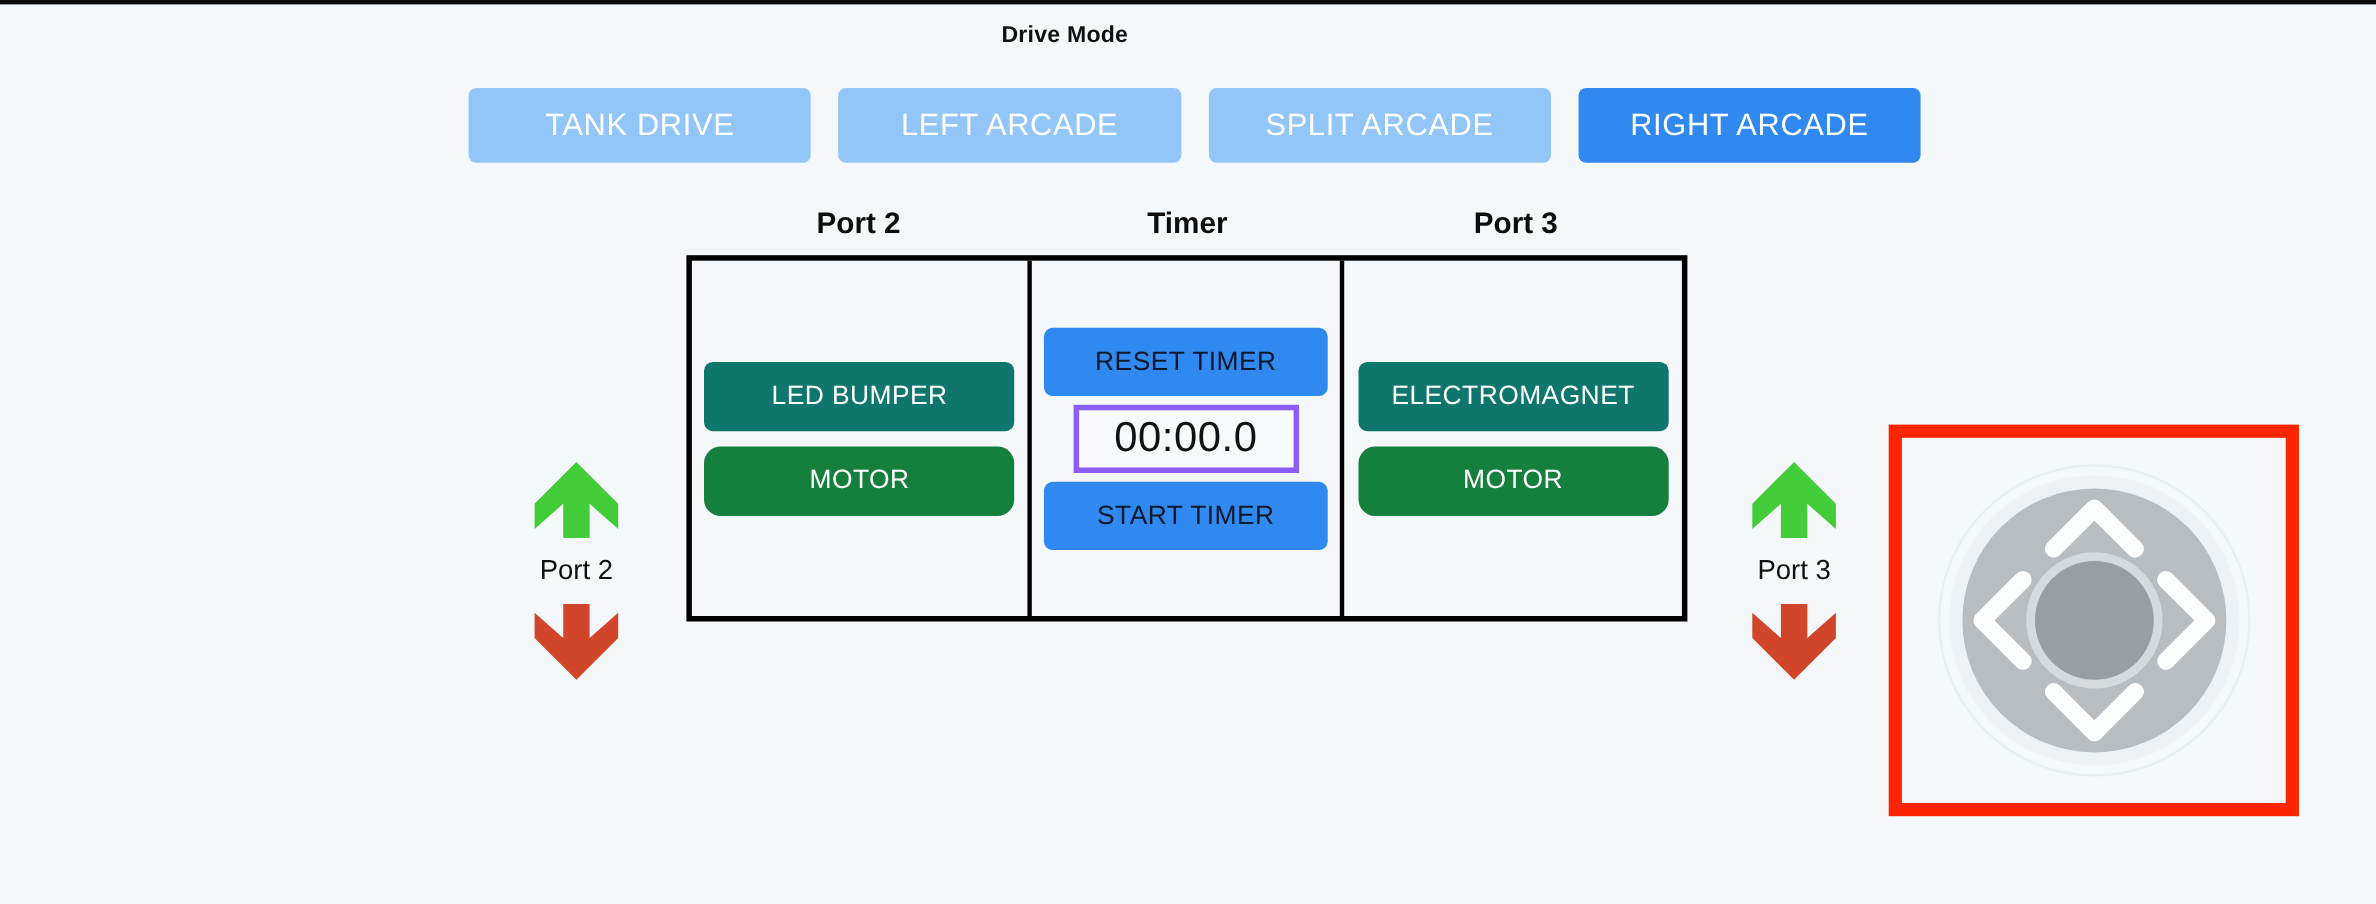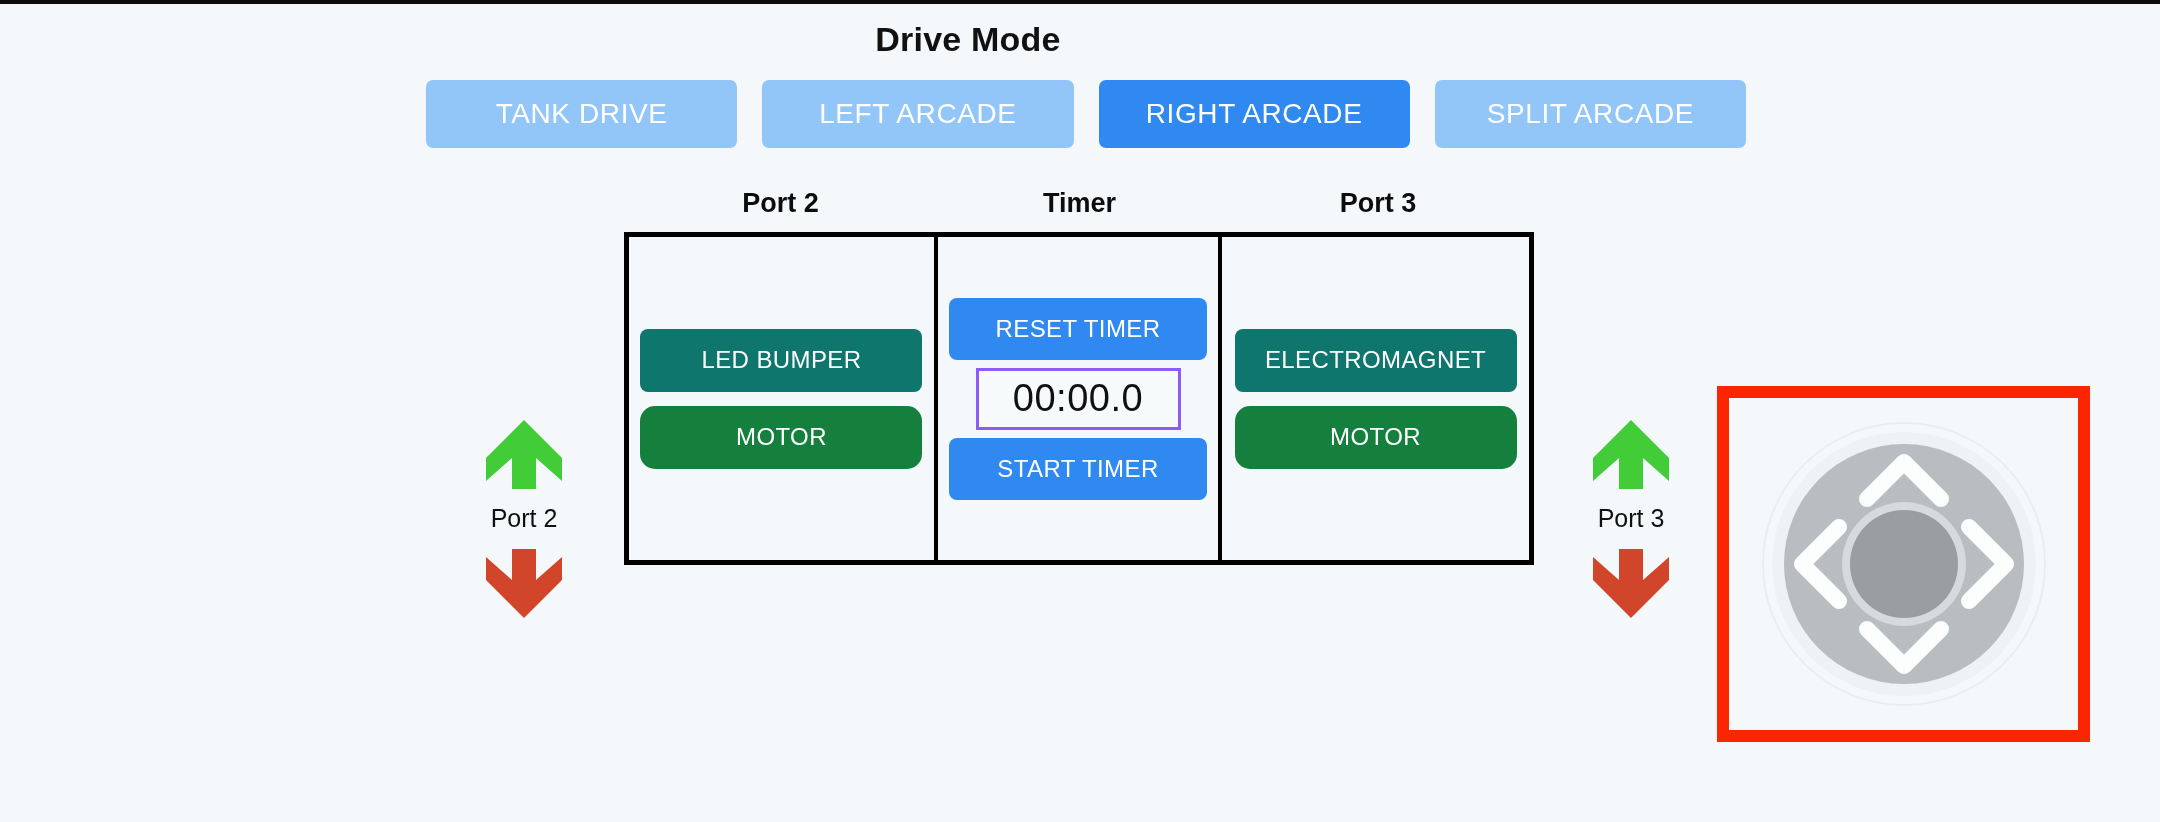--- a/index.html
+++ b/index.html
@@ -22,21 +22,21 @@
     background: #0b0b0b;
   }
 
   
   .drive-mode-title {
     position: absolute;
     top: 20px;
     left: 0;
     width: 1936px;
     text-align: center;
-    font-size: 34px;
+    font-size: 21px;
     font-weight: bold;
     color: #111111;
     letter-spacing: 0.2px;
   }
   .mode-row {
     position: absolute;
     top: 80px;
     left: 426px;
     width: 1320px;
     display: flex;
@@ -128,35 +128,35 @@
   }
   .dev-btn.primary   { background: #0f766e; }
   .dev-btn.secondary { background: #15803d; border-radius: 15px; }
 
   .timer-btn {
     width: 258px;
     height: 62px;
     border-radius: 8px;
     border: none;
     background: #2f89f0;
-    color: #ffffff;
+    color: #0f172a;
     font-size: 24px;
     font-family: "Liberation Sans", sans-serif;
     letter-spacing: 0.4px;
     display: flex;
     align-items: center;
     justify-content: center;
     cursor: pointer;
     padding: 0;
     text-align: center;
   }
   .timer-display {
     width: 205px;
     height: 62px;
-    border: 3px solid #8b5cf6;
+    border: 5px solid #8b5cf6;
     box-sizing: border-box;
     background: #f7fafb;
     display: flex;
     align-items: center;
     justify-content: center;
     font-size: 38px;
     color: #111111;
     letter-spacing: 0.5px;
   }
 
@@ -205,22 +205,22 @@
 </head>
 <body>
 
 <div class="top-strip"></div>
 
 <div class="drive-mode-title">Drive Mode</div>
 
 <div class="mode-row">
   <button class="mode-btn inactive">TANK DRIVE</button>
   <button class="mode-btn inactive">LEFT ARCADE</button>
+  <button class="mode-btn inactive">SPLIT ARCADE</button>
   <button class="mode-btn active">RIGHT ARCADE</button>
-  <button class="mode-btn inactive">SPLIT ARCADE</button>
 </div>
 
 <div class="section-headers">
   <div class="section-head sh-port2">Port 2</div>
   <div class="section-head sh-timer">Timer</div>
   <div class="section-head sh-port3">Port 3</div>
 </div>
 
 <div class="main-panel">
 

